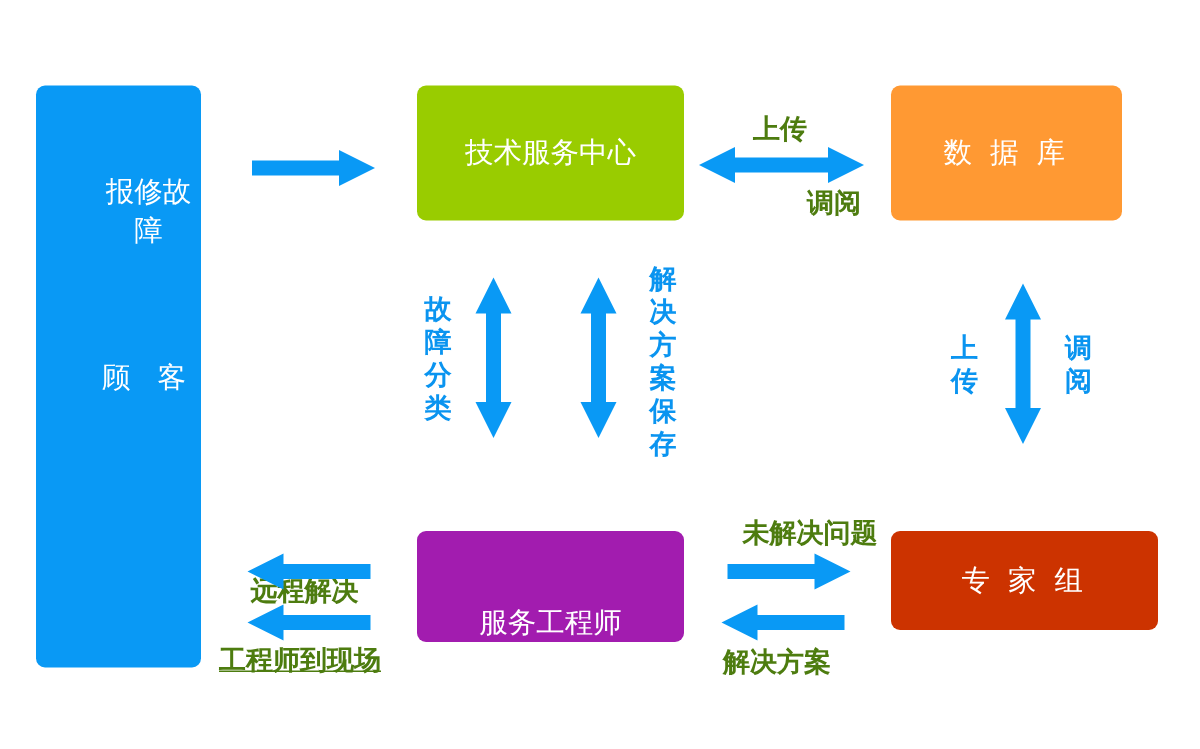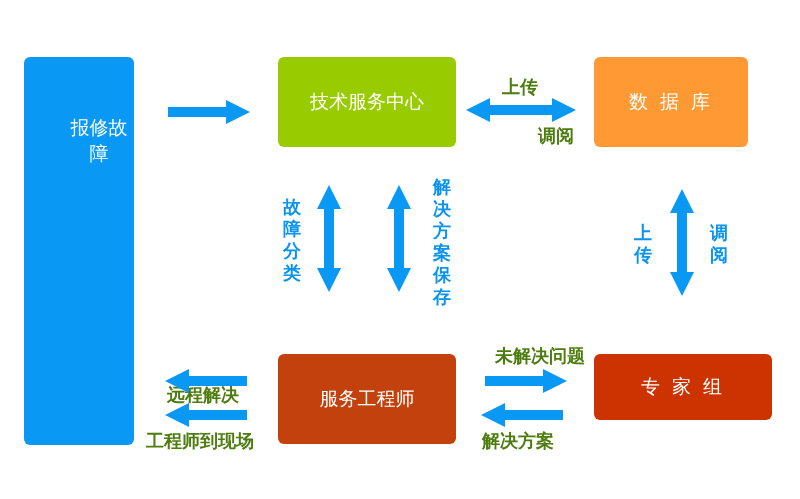--- a/index.html
+++ b/index.html
@@ -10,30 +10,31 @@
   .vlbl { position:absolute; color:#0a94f0; font-weight:bold; font-size:18px; line-height:22px; width:22px; text-align:center; }
   svg.arrow { position:absolute; overflow:visible; }
   #customer { left:24px; top:57px; width:110px; height:388px; flex-direction:column; justify-content:flex-start; }
   #customer span { position:absolute; left:0; right:0; text-align:center;margin-left:40px; }
 </style>
 </head>
 <body>
 
 <div class="box" id="customer" style="background:#0999f5;">
   <span style="top:58px;">报修故障</span>
+  <span style="top:182px; letter-spacing:6px;">顾 客</span>
 </div>
 
 <div class="box" style="left:278px; top:57px; width:178px; height:90px; background:#99cc00;">
   <span>技术服务中心</span>
 </div>
 <div class="box" style="left:594px; top:57px; width:154px; height:90px; background:#ff9933;">
   <span style="letter-spacing:3px;">数 据 库</span>
 </div>
 
-<div class="box" style="left:278px; top:354px; width:178px; height:90px; background:#c2410c;">
+<div class="box" style="left:278px; top:354px; width:178px; height:74px; background:#a21caf;align-items:flex-end;">
   <span>服务工程师</span>
 </div>
 <div class="box" style="left:594px; top:354px; width:178px; height:66px; background:#cc3300;">
   <span style="letter-spacing:3px;">专 家 组</span>
 </div>
 
 <svg class="arrow" style="left:168px; top:100px;" width="82" height="24">
   <polygon points="0,7 58,7 58,0 82,12 58,24 58,17 0,17" fill="#0999f5"></polygon>
 </svg>
 
@@ -77,21 +78,21 @@
   <div>阅</div>
 </div>
 
 <div class="lbl" style="left:167px; top:345px;margin-top:39px;">远程解决</div>
 <svg class="arrow" style="left:165px; top:369px;" width="82" height="24">
   <polygon points="0,12 24,0 24,7 82,7 82,17 24,17 24,24" fill="#0999f5"></polygon>
 </svg>
 <svg class="arrow" style="left:165px; top:403px;" width="82" height="24">
   <polygon points="0,12 24,0 24,7 82,7 82,17 24,17 24,24" fill="#0999f5"></polygon>
 </svg>
-<div class="lbl" style="left:146px; top:430px;">工程师到现场</div>
+<div class="lbl" style="left:146px; top:430px;text-decoration:underline;">工程师到现场</div>
 
 <div class="lbl" style="left:471px; top:345px;margin-left:24px;">未解决问题</div>
 <svg class="arrow" style="left:485px; top:369px;" width="82" height="24">
   <polygon points="0,7 58,7 58,0 82,12 58,24 58,17 0,17" fill="#0999f5"></polygon>
 </svg>
 <svg class="arrow" style="left:481px; top:403px;" width="82" height="24">
   <polygon points="0,12 24,0 24,7 82,7 82,17 24,17 24,24" fill="#0999f5"></polygon>
 </svg>
 <div class="lbl" style="left:482px; top:430px;font-family:Liberation Serif, serif;">解决方案</div>
 

